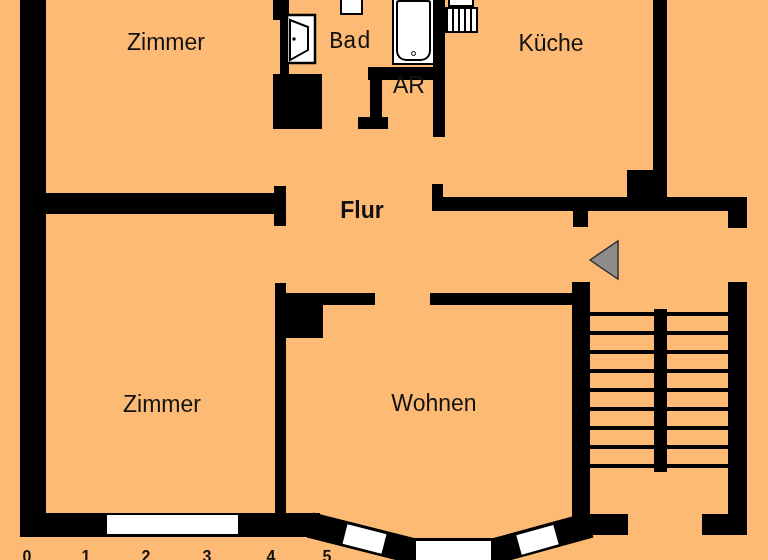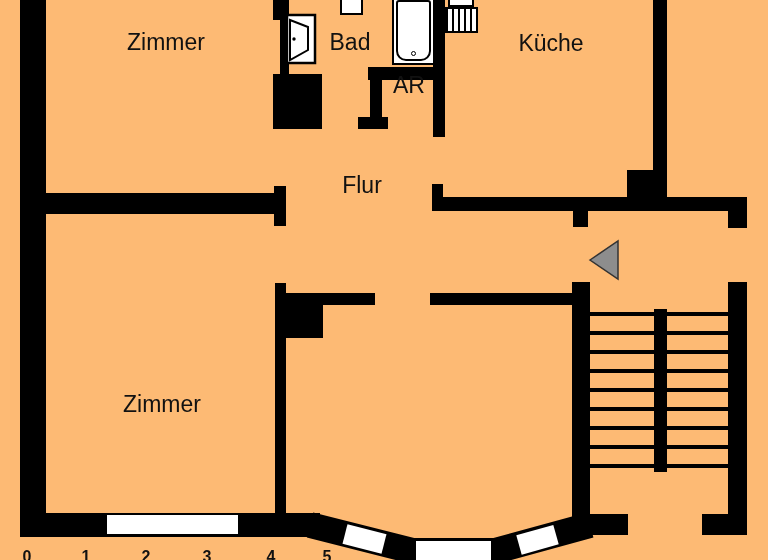--- a/index.html
+++ b/index.html
@@ -83,25 +83,26 @@
   </svg>
   <div class="fx" style="left:340px;top:-3px;width:23px;height:18px;"></div>
   <div class="fx" style="left:392px;top:-3px;width:43px;height:68px;"></div>
   <div style="position:absolute;left:396px;top:0px;width:35px;height:61px;background:#fff;border:2px solid #000;box-sizing:border-box;border-radius:3px 3px 10px 10px;"></div>
   <div style="position:absolute;left:411px;top:51px;width:5px;height:5px;border-radius:50%;border:1.5px solid #000;box-sizing:border-box;background:#fff;"></div>
 
   <div class="fx" style="left:448px;top:-5px;width:26px;height:12px;"></div>
   <div class="fx" style="left:444px;top:7px;width:34px;height:26px;background:repeating-linear-gradient(90deg,#000 0 2px,#fff 2px 6px);"></div>
 
   <span class="lbl" style="left:166px;top:31px;">Zimmer</span>
-  <span class="lbl" style="left:350px;top:31px;">Bad</span>
+  <span class="lbl" style="left:350px;top:31px;font-family:Liberation Mono, monospace;">Bad</span>
   <span class="lbl" style="left:551px;top:32px;">Küche</span>
   <span class="lbl" style="left:409px;top:74px;">AR</span>
-  <span class="lbl" style="left:362px;top:174px;">Flur</span>
+  <span class="lbl" style="left:362px;top:199px;font-weight:bold;">Flur</span>
   <span class="lbl" style="left:162px;top:393px;">Zimmer</span>
+  <span class="lbl" style="left:434px;top:392px;">Wohnen</span>
 
   <span class="tick" style="left:27px;top:549px;">0</span>
   <span class="tick" style="left:86px;top:549px;">1</span>
   <span class="tick" style="left:146px;top:549px;">2</span>
   <span class="tick" style="left:207px;top:549px;">3</span>
   <span class="tick" style="left:271px;top:549px;">4</span>
   <span class="tick" style="left:327px;top:549px;">5</span>
 
 </div>
 

